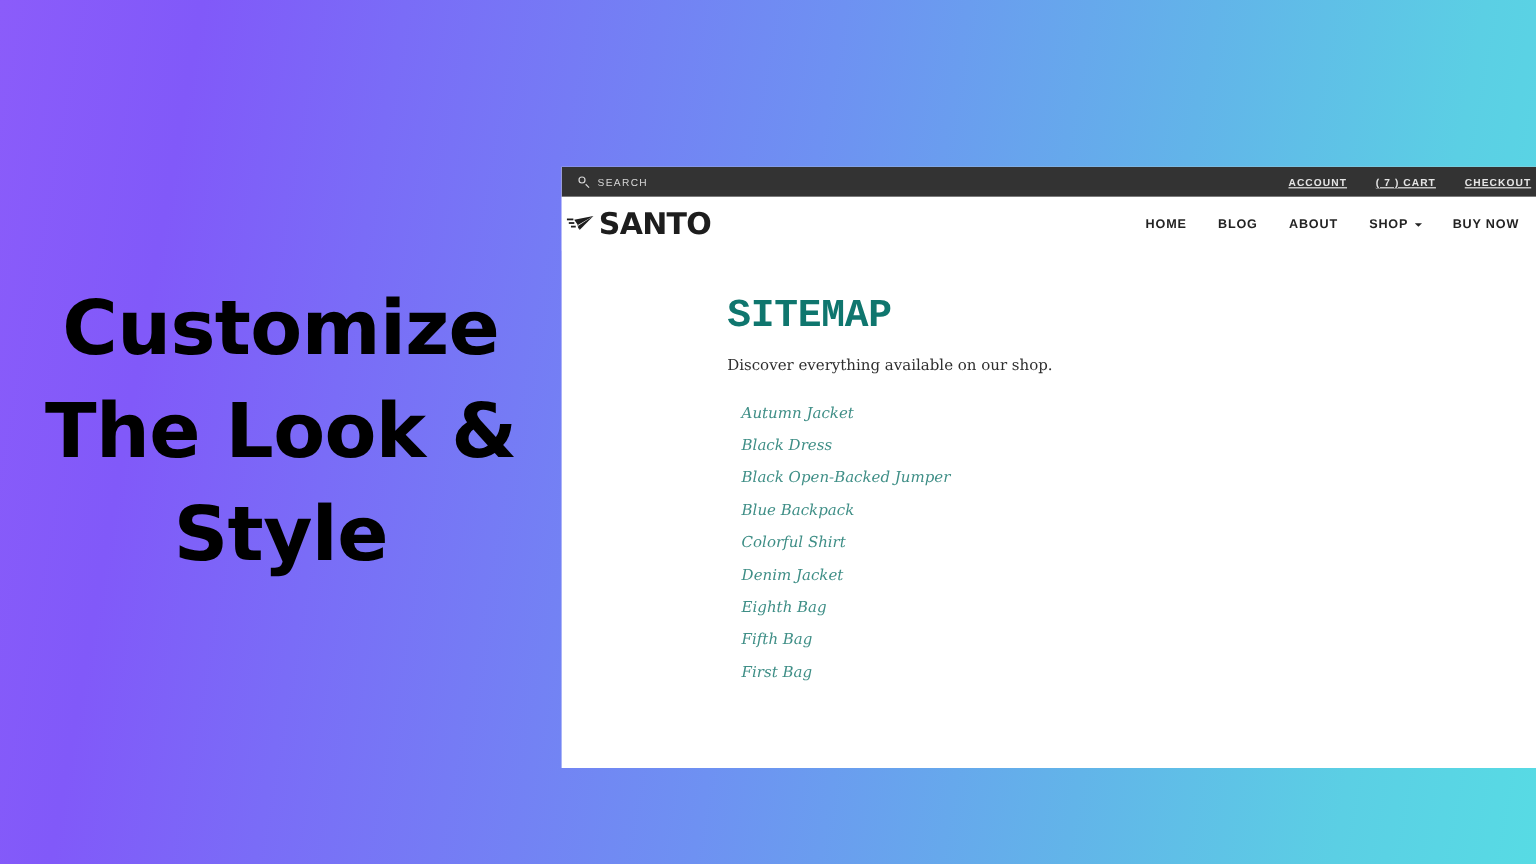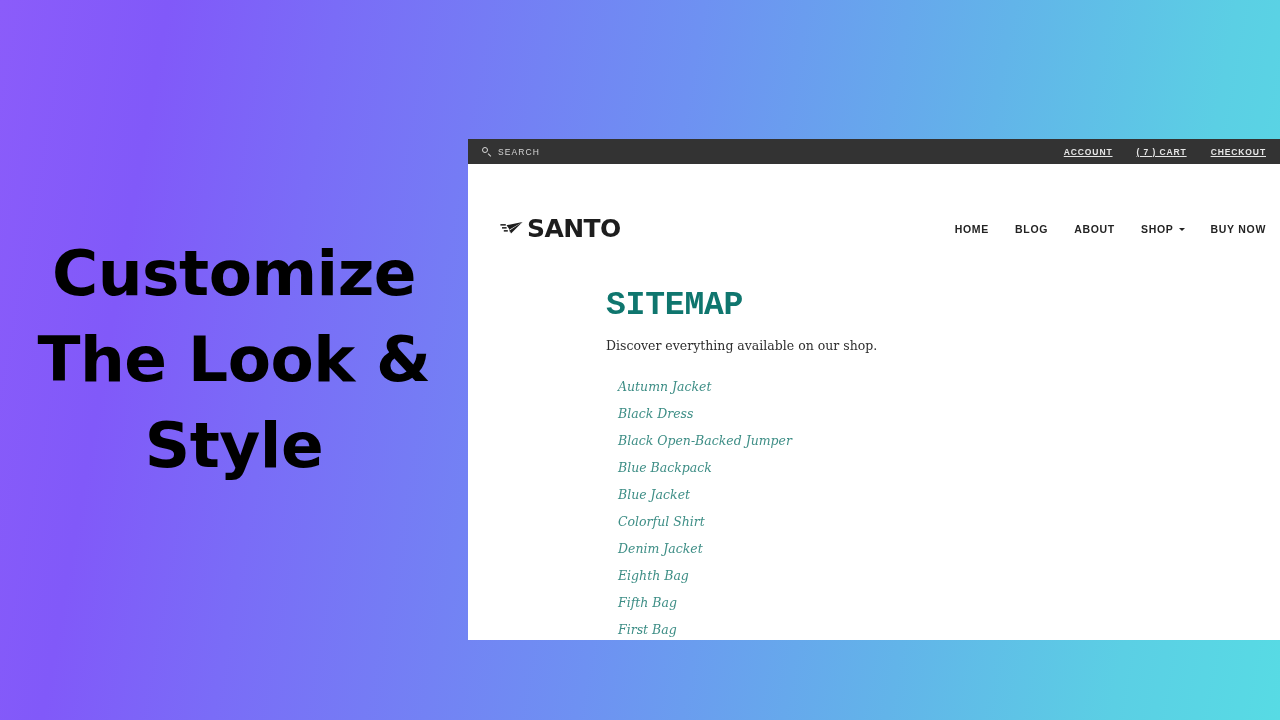--- a/index.html
+++ b/index.html
@@ -106,38 +106,37 @@
     color: #d6d6d6;
     font-size: 8.5px;
     letter-spacing: 1.1px;
     font-weight: 400;
     font-family: "Liberation Sans", sans-serif;
   }
   .utility-right {
     display: flex;
     align-items: center;
     gap: 24px;
-    padding-right: 14px;
+    padding-right: 4px;
   }
   .utility-right .utility-label {
     color: #e6e6e6;
     font-weight: 700;
     letter-spacing: 0.9px;
   }
 
   
   .site-header {
     height: 45px;
     display: flex;
     align-items: center;
     justify-content: space-between;
-    padding: 0 14px 0 32px;
+    padding: 0 14px 0 4px;
     box-sizing: border-box;
     background: #ffffff;
-    margin-top: 42px;
   }
   .brand {
     display: flex;
     align-items: center;
     gap: 3px;
     text-decoration: none;
   }
   .brand-mark {
     width: 24px;
     height: 20px;
@@ -287,21 +286,20 @@
 
     <div class="page-body">
       <h1 class="page-title">SITEMAP</h1>
       <p class="page-lede">Discover everything available on our shop.</p>
 
       <ul class="link-list">
         <li><a href="#">Autumn Jacket</a></li>
         <li><a href="#">Black Dress</a></li>
         <li><a href="#">Black Open-Backed Jumper</a></li>
         <li><a href="#">Blue Backpack</a></li>
-        <li><a href="#">Blue Jacket</a></li>
         <li><a href="#">Colorful Shirt</a></li>
         <li><a href="#">Denim Jacket</a></li>
         <li><a href="#">Eighth Bag</a></li>
         <li><a href="#">Fifth Bag</a></li>
         <li><a href="#">First Bag</a></li>
 
       </ul>
     </div>
 
   </div>

